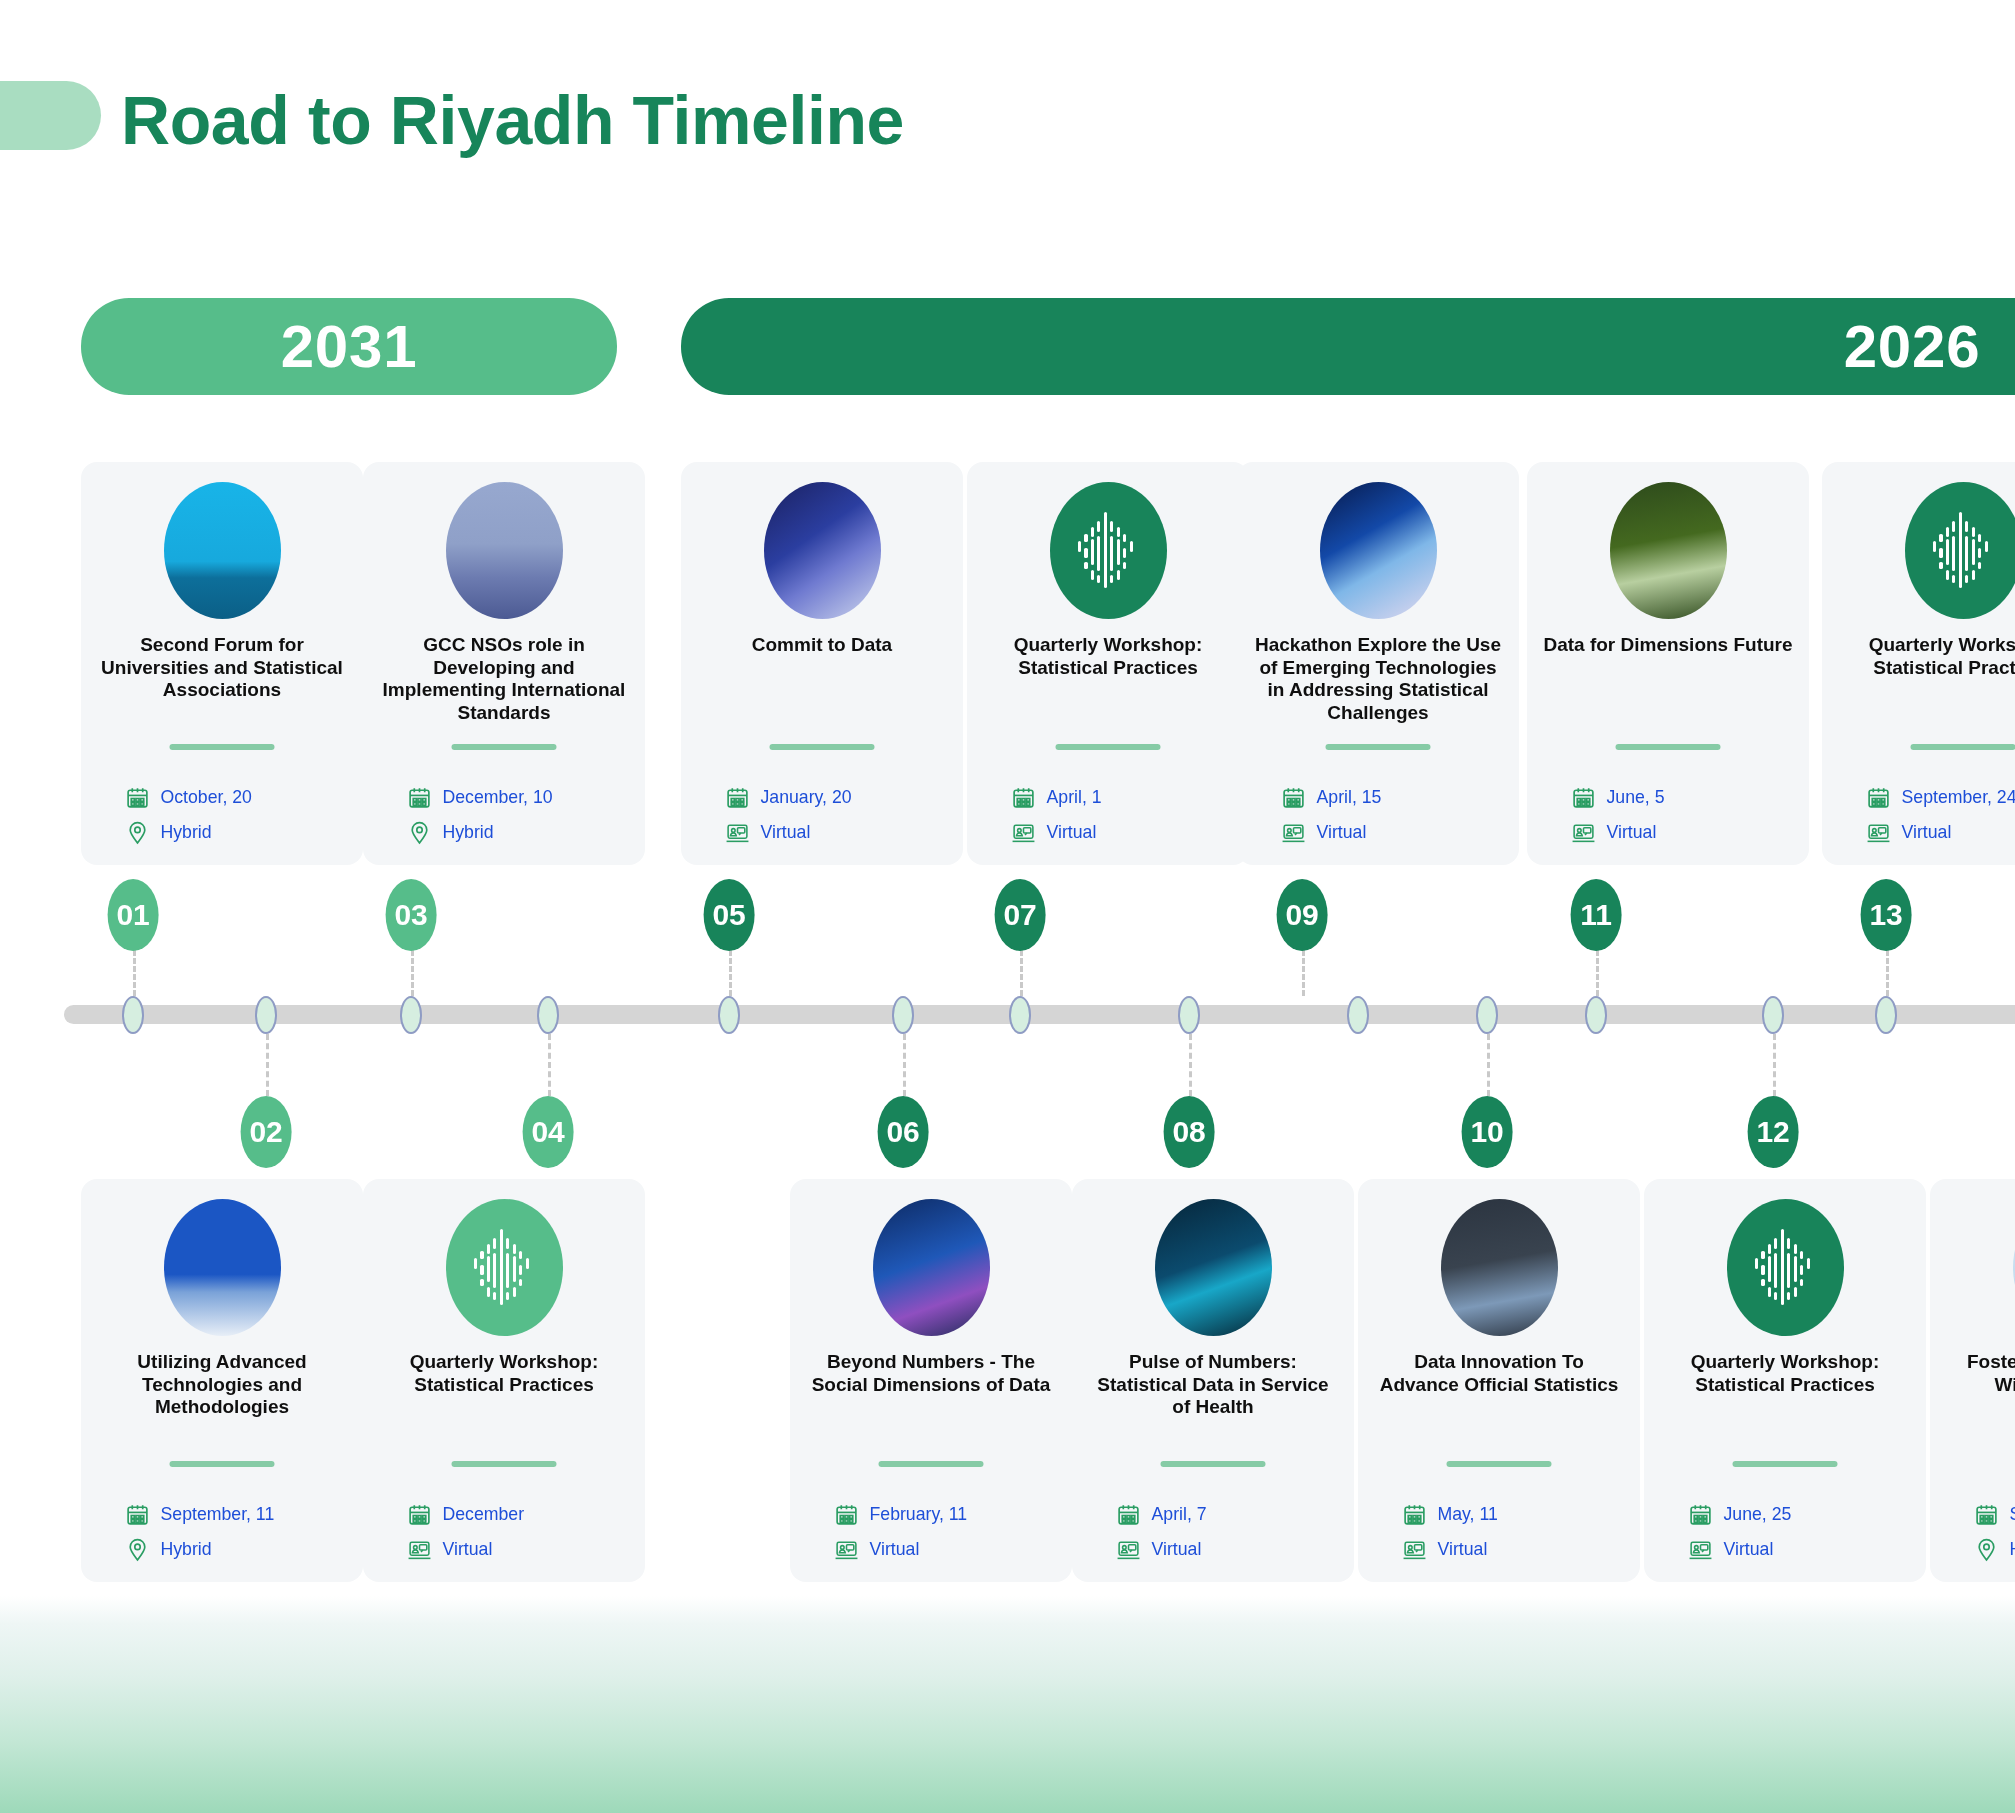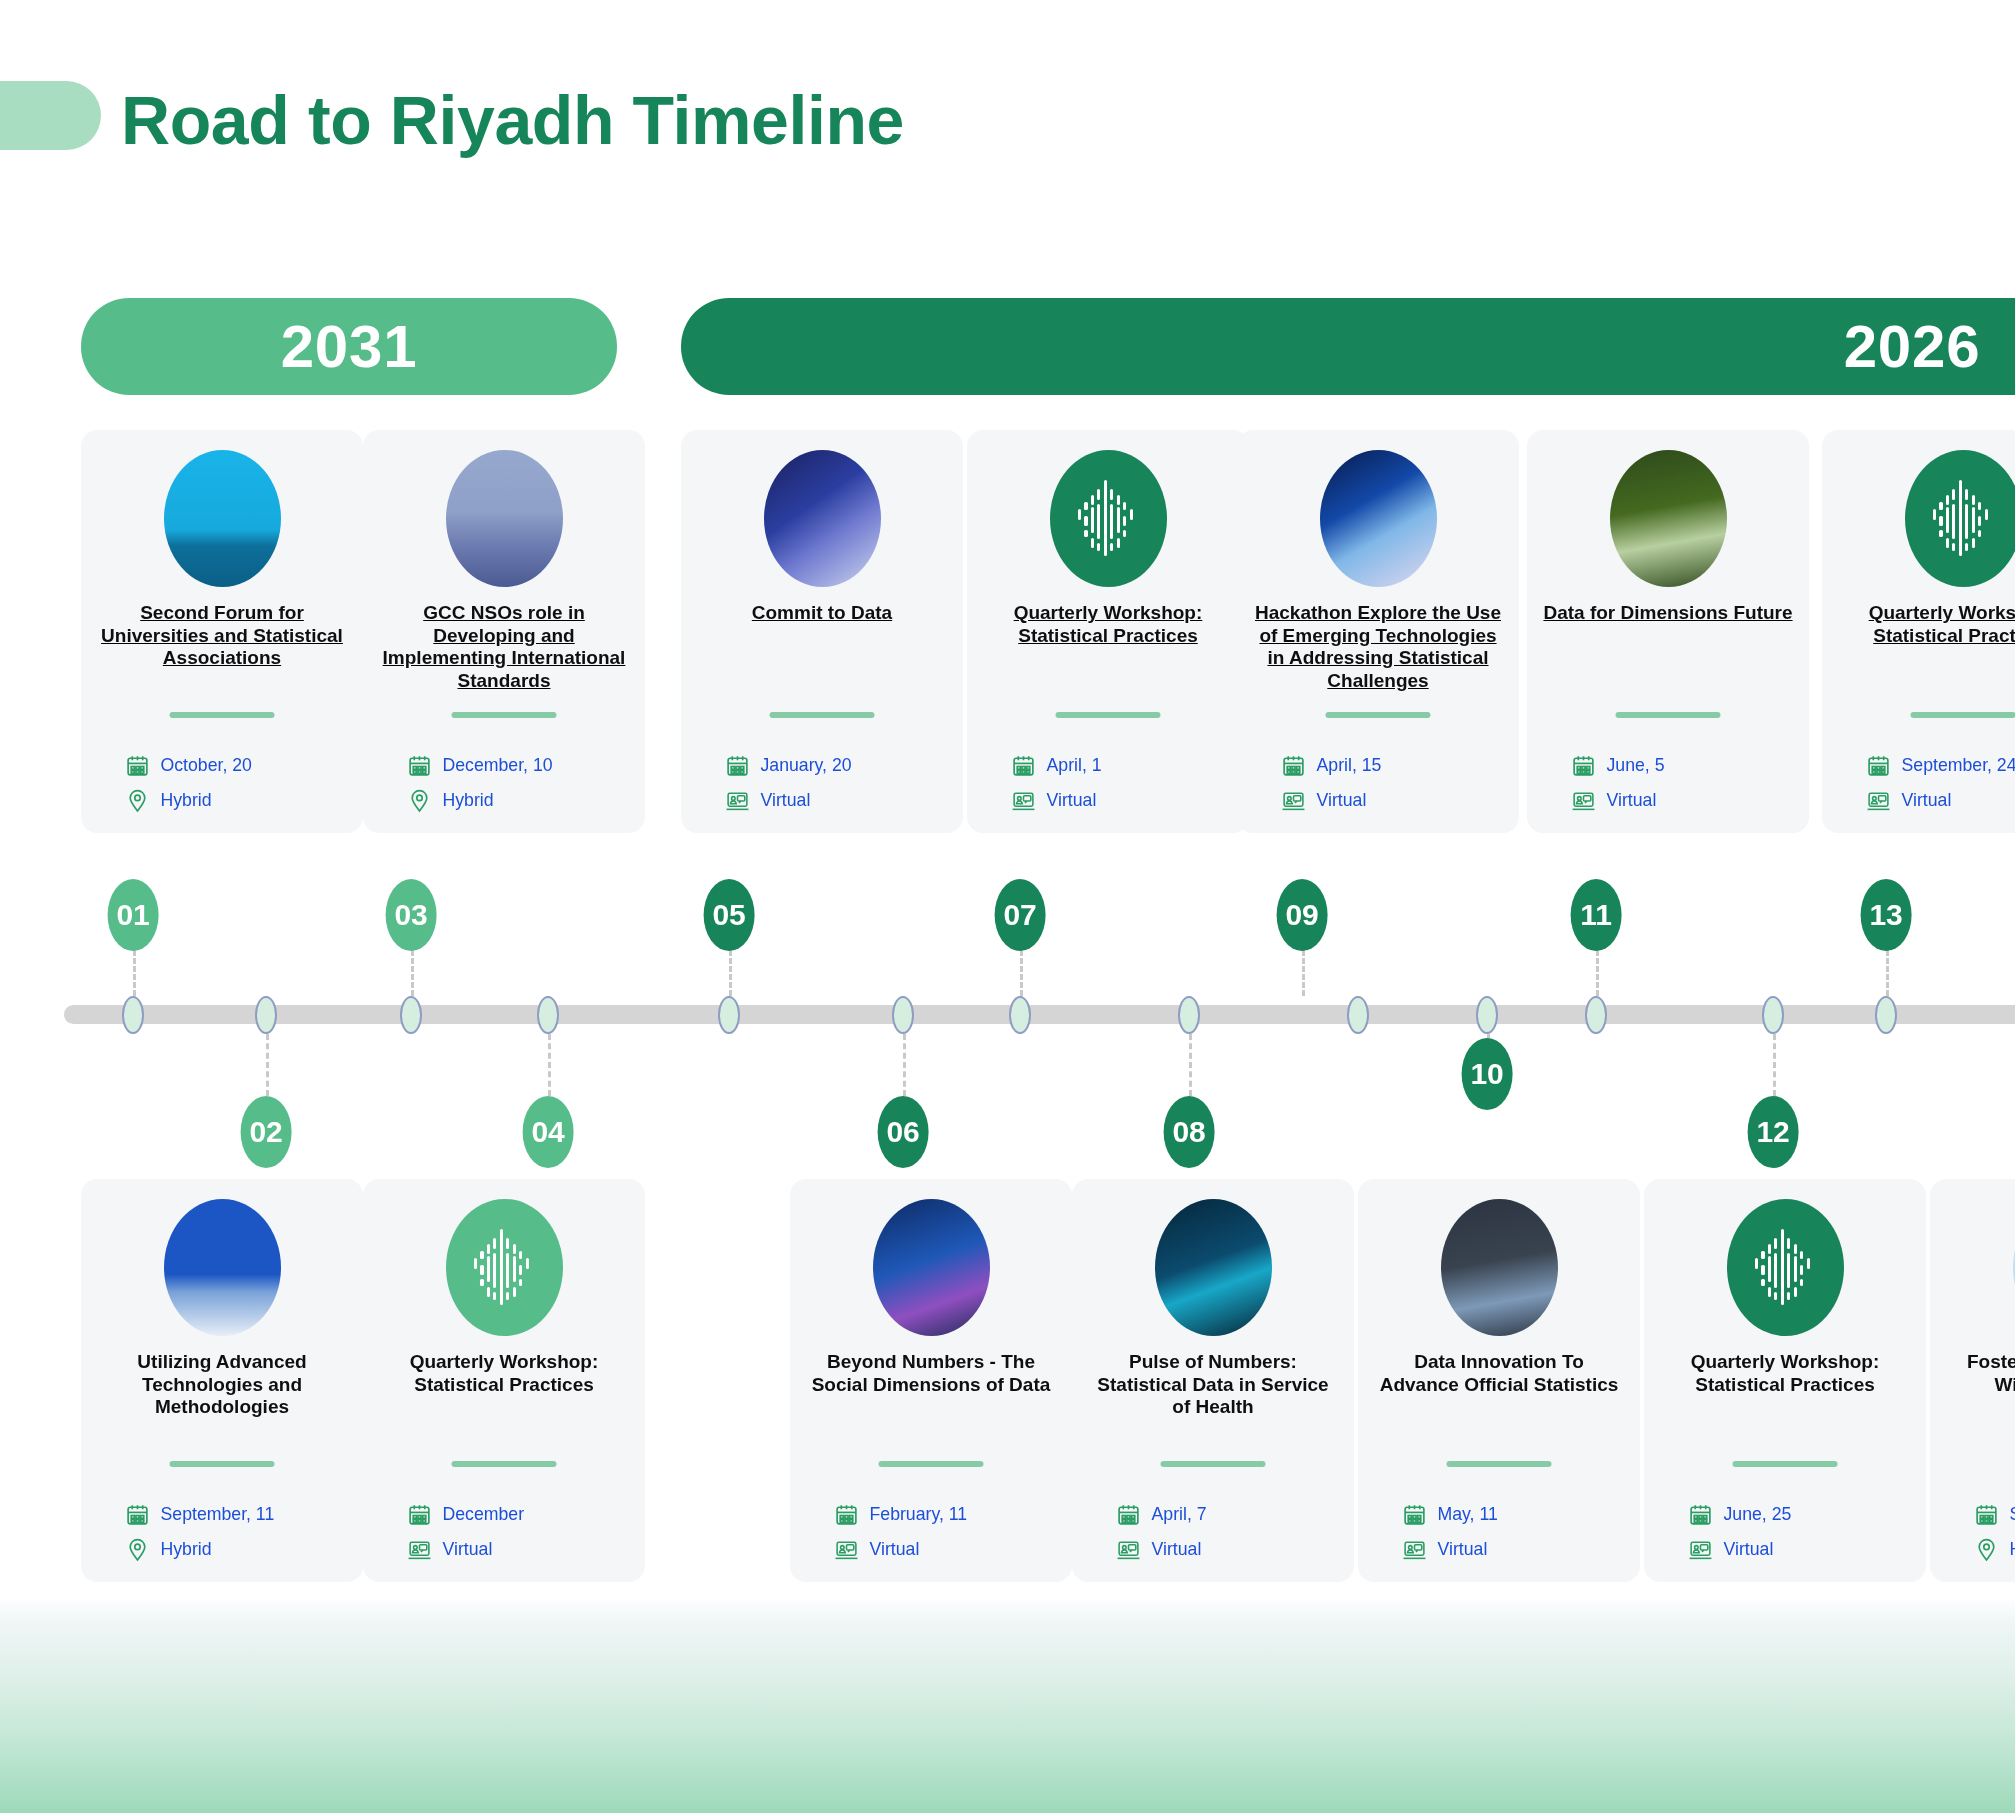--- a/index.html
+++ b/index.html
@@ -63,21 +63,21 @@
   }
   .num-badge.y2025 { background:#56bd8a; }
   .num-badge.y2026 { background:#18845a; }
 
   
   .card {
     position:absolute; width:282px;
     background:#f4f6f8; border-radius:16px;
     display:flex; flex-direction:column; align-items:center;
   }
-  .card.top { top:430px; height:403px; padding-top:20px;text-decoration:underline; }
+  .card.top { top:462px; height:403px; padding-top:20px; }
   .card.bottom { top:1179px; height:403px; padding-top:20px; }
 
   .card-circle {
     width:117px; height:137px; border-radius:50%;
     overflow:hidden; position:relative; flex:none;
   }
   .card-title {
     margin-top:15.3px; width:250px; text-align:center;
     font-size:19px; line-height:1.18; font-weight:700; color:#0f0f0f;
   }
@@ -151,21 +151,21 @@
   <div id="badges-layer">
       <div class="num-badge y2025" style="left: 133px; top: 879px;">01</div>
       <div class="num-badge y2025" style="left: 266px; top: 1096px;">02</div>
       <div class="num-badge y2025" style="left: 411px; top: 879px;">03</div>
       <div class="num-badge y2025" style="left: 548px; top: 1096px;">04</div>
       <div class="num-badge y2026" style="left: 729px; top: 879px;">05</div>
       <div class="num-badge y2026" style="left: 903px; top: 1096px;">06</div>
       <div class="num-badge y2026" style="left: 1020px; top: 879px;">07</div>
       <div class="num-badge y2026" style="left: 1189px; top: 1096px; text-align: right;">08</div>
       <div class="num-badge y2026" style="left: 1302px; top: 879px;">09</div>
-      <div class="num-badge y2026" style="left: 1487px; top: 1038px;">10</div>
+      <div class="num-badge y2026" style="left: 1487px; top: 1096px;">10</div>
       <div class="num-badge y2026" style="left: 1596px; top: 879px;">11</div>
       <div class="num-badge y2026" style="left: 1773px; top: 1096px;">12</div>
       <div class="num-badge y2026" style="left: 1886px; top: 879px;">13</div>
     </div>
 
   <div id="cards-layer">
       <div class="card top" style="left: 81px;">
         <div class="card-circle">
           <div class="ill" style="background:linear-gradient(180deg,#18b4e8 0%,#17a9dd 58%,#0d6f9b 70%,#0b5f86 100%);"></div>
         </div>

